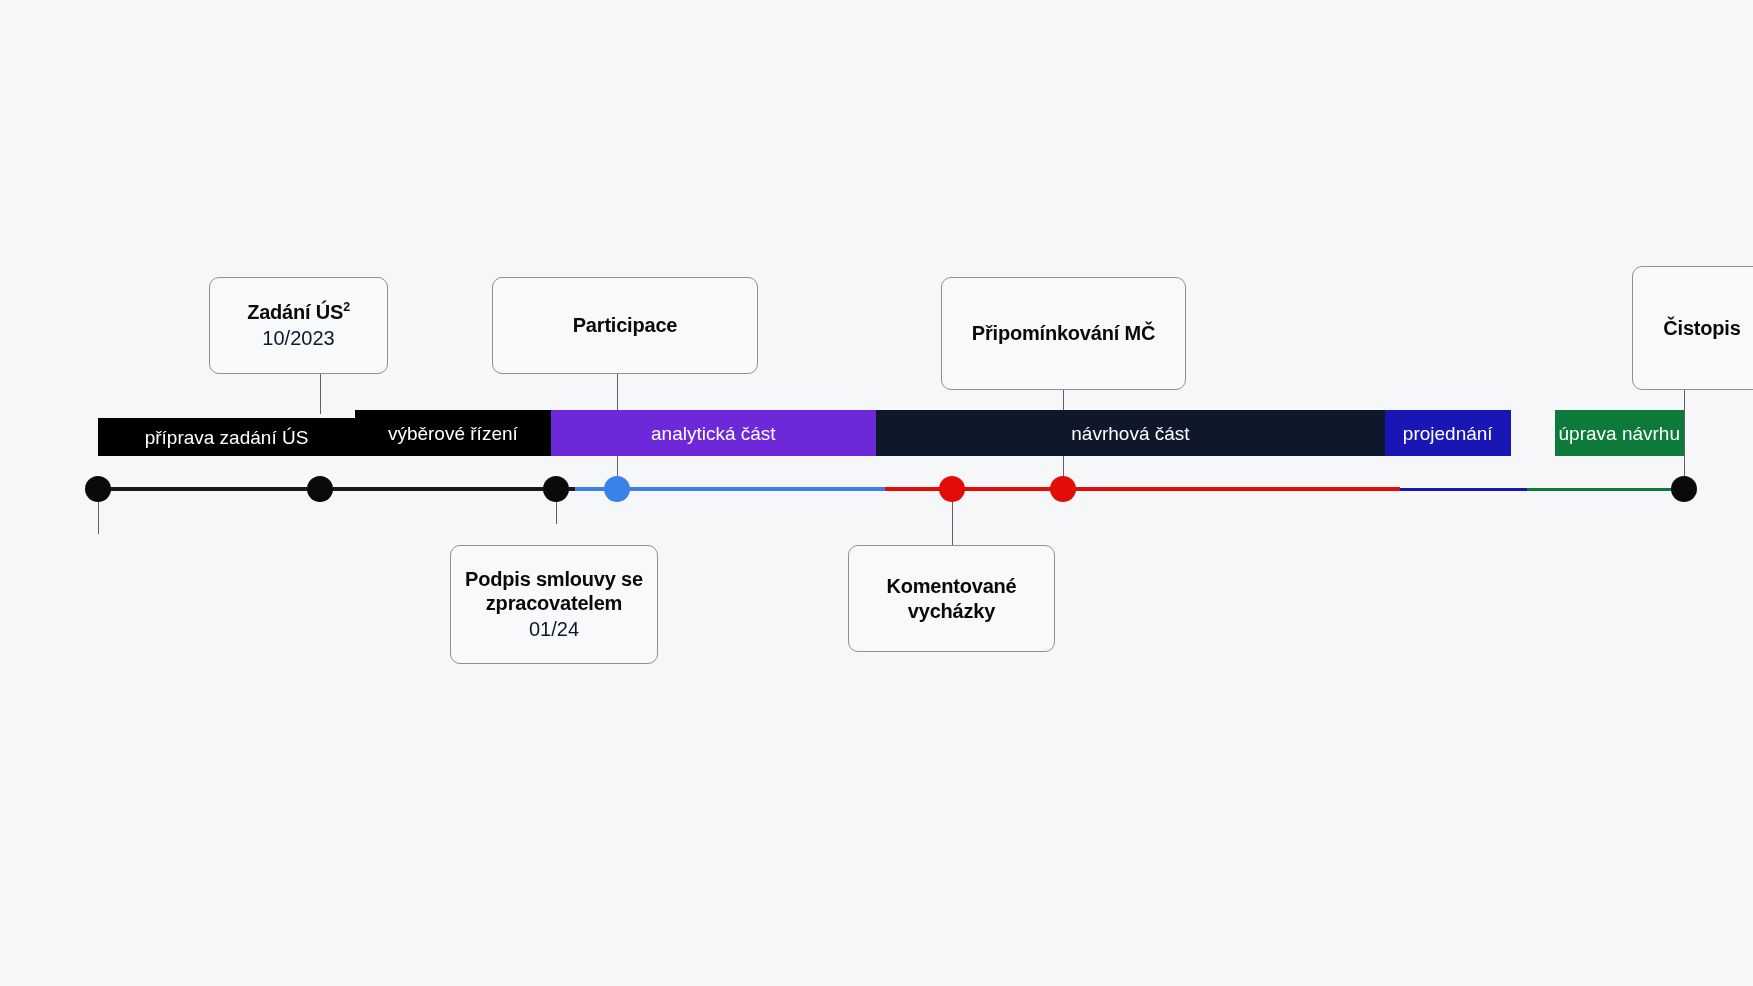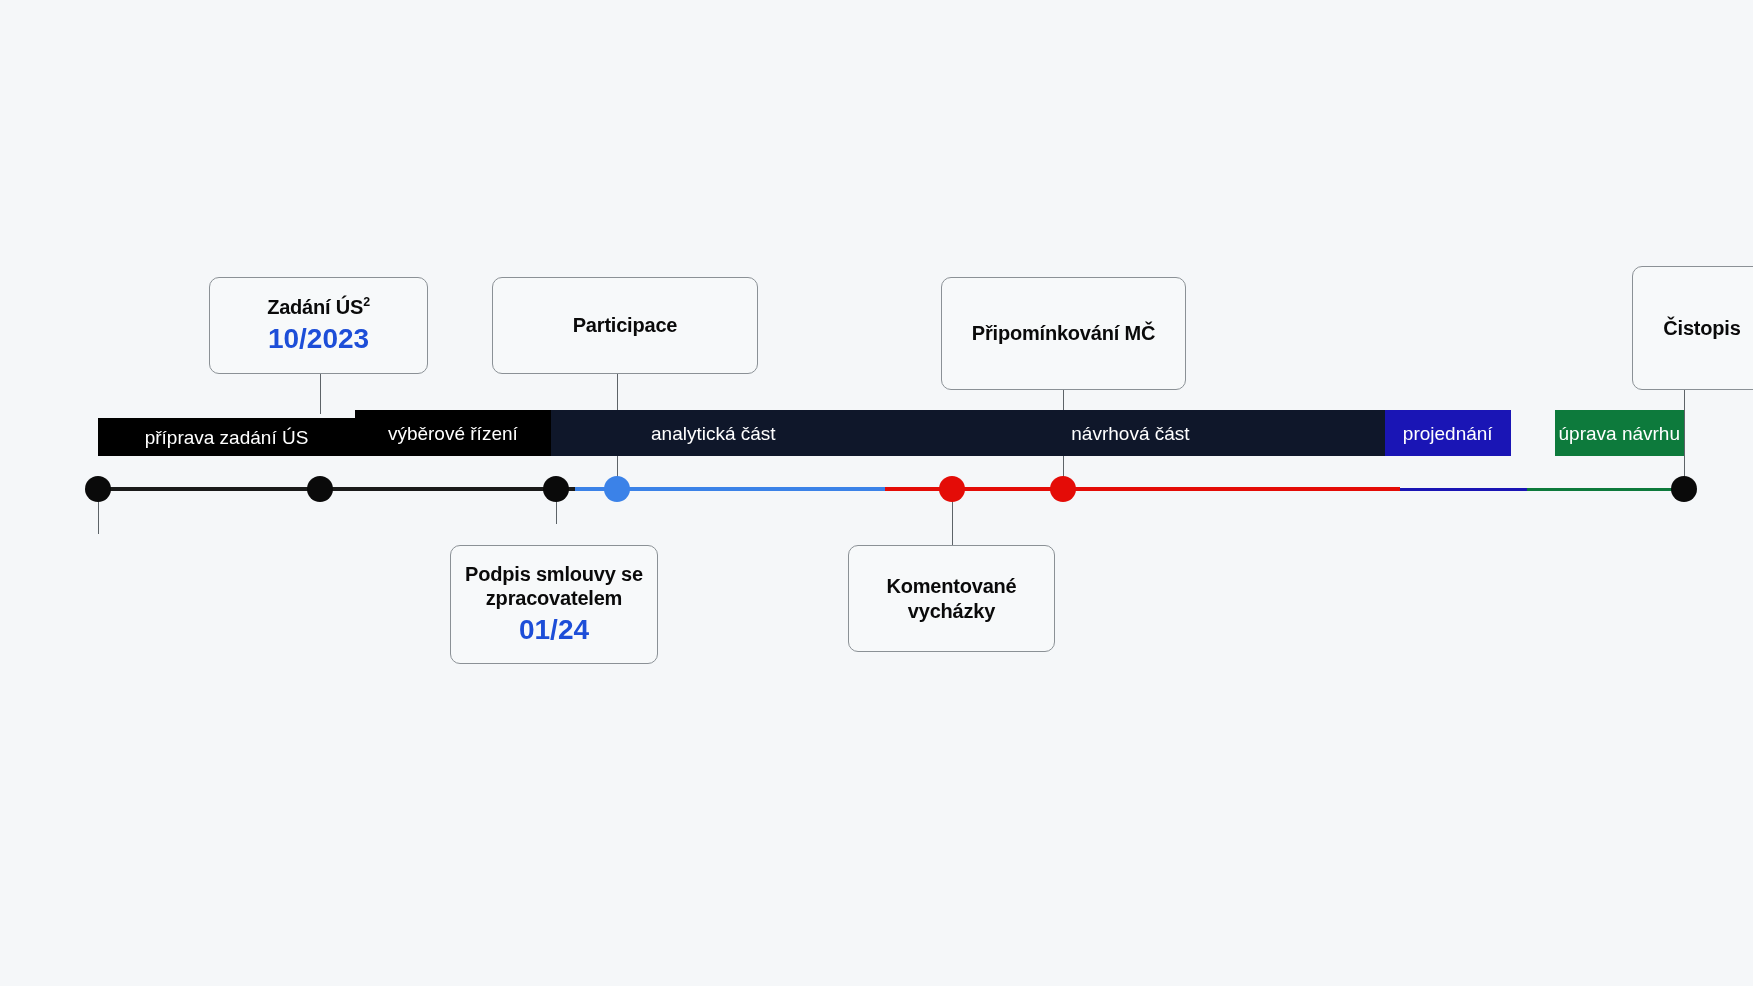--- a/index.html
+++ b/index.html
@@ -82,23 +82,23 @@
   }
   .card .title {
     font-weight: bold;
     font-size: 20px;
     color: #0a0a0a;
     text-align: center;
     line-height: 1.22;
     letter-spacing: -0.2px;
   }
   .card .sub {
-    font-weight: bold;
-    font-size: 28px;
-    color: #1d4ed8;
+    font-weight: normal;
+    font-size: 20px;
+    color: #0f172a;
     text-align: center;
     line-height: 1.25;
     margin-top: 2px;
   }
   .card .title sup {
     font-size: 0.62em;
     vertical-align: super;
     line-height: 0;
   }
 </style>
@@ -116,21 +116,21 @@
   <div class="stem" style="left:556px;  top:489px; height:35px;"></div>
   <div class="stem" style="left:952px;  top:489px; height:56px;"></div>
 
   <div class="phase-bar">
     <div class="phase" style="background:#000000; width:260px;margin-top:8px;">
       <span>příprava zadání ÚS</span>
     </div>
     <div class="phase" style="background:#000000; width:198px;">
       <span>výběrové řízení</span>
     </div>
-    <div class="phase" style="background:#0f172a; width:329px;">
+    <div class="phase" style="background:#6d28d9; width:329px;">
       <span>analytická část</span>
     </div>
     <div class="phase" style="background:#0f172a; width:515px;">
       <span>návrhová část</span>
     </div>
     <div class="phase" style="background:#1a15b5; width:127px;">
       <span>projednání</span>
     </div>
     <div class="phase" style="background:#0d7a3c; width:131px;margin-left:44px;">
       <span>úprava návrhu</span>
@@ -144,21 +144,21 @@
   <div class="axis" style="left:1527px; width:157px; background:#0d7a3c; height:3px; top:488px;"></div>
 
   <div class="node" style="left:98px;   background:#0a0a0a;"></div>
   <div class="node" style="left:320px;  background:#0a0a0a;"></div>
   <div class="node" style="left:556px;  background:#0a0a0a;"></div>
   <div class="node" style="left:617px;  background:#3b82e8;"></div>
   <div class="node" style="left:952px;  background:#e40c07;"></div>
   <div class="node" style="left:1063px; background:#e40c07;"></div>
   <div class="node" style="left:1684px; background:#0a0a0a;"></div>
 
-  <div class="card" style="left:209px; top:277px; width:219px; height:97px;">
+  <div class="card" style="left:209px; top:277px; width:179px; height:97px;">
     <div class="title">
       <span>Zadání ÚS</span><sup>2</sup>
     </div>
     <div class="sub">10/2023</div>
   </div>
 
   <div class="card" style="left:492px; top:277px; width:266px; height:97px;">
     <div class="title">Participace</div>
   </div>
 

